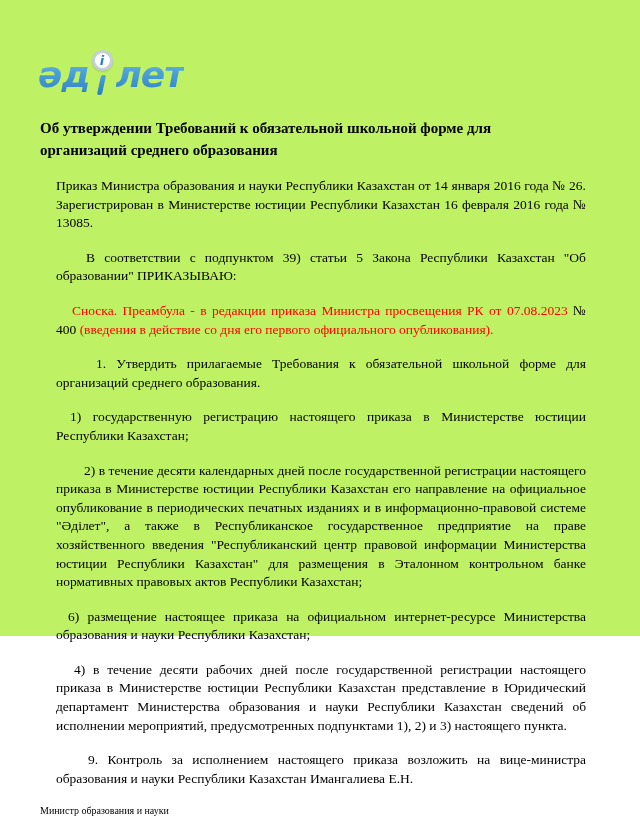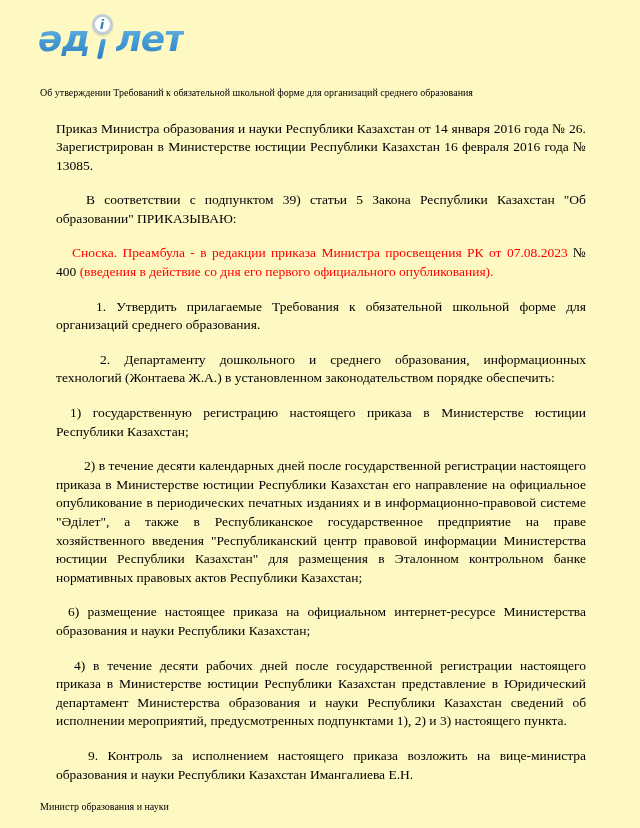--- a/index.html
+++ b/index.html
@@ -7,23 +7,23 @@
   body {
     width: 640px;
     height: 828px;
     font-family: "Liberation Serif", serif;
     color: #000000;
     overflow: hidden;
   }
   .page {
     position: relative;
     width: 640px;
-    height: 828px;
-    background: #fef9c3;
-    padding: 16px 38px 0 40px;
+    height: 636px;
+    background: #bef264;
+    padding: 52px 38px 0 40px;
   }
   
   .logo {
     display: flex;
     align-items: flex-start;
     height: 52px;
     margin-left: -2px;
     cursor: pointer;
   }
   .logo-text {
@@ -72,22 +72,22 @@
     left: 9px;
     width: 5px;
     height: 20px;
     background: linear-gradient(180deg, #4ba0d8, #2a7fc0);
     border-radius: 2px;
     transform: skewX(-12deg);
   }
   
   .doc-title {
     margin-top: 14px;
-    font-size: 10px;
-    font-weight: normal;
+    font-size: 15px;
+    font-weight: bold;
     line-height: 21.5px;
     text-align: left;
     max-width: 520px;
   }
   
   .doc-body {
     margin-top: 13px;
     font-size: 13.5px;
     line-height: 18.6px;
     text-align: justify;
@@ -130,21 +130,20 @@
     <span class="logo-text">лет</span>
   </div>
 
   <h1 class="doc-title">Об утверждении Требований к обязательной школьной форме для организаций среднего образования</h1>
 
   <div class="doc-body">
     <p class="ind-0">Приказ Министра образования и науки Республики Казахстан от 14 января 2016 года № 26. Зарегистрирован в Министерстве юстиции Республики Казахстан 16 февраля 2016 года № 13085.</p>
     <p class="ind-30">В соответствии с подпунктом 39) статьи 5 Закона Республики Казахстан "Об образовании" ПРИКАЗЫВАЮ:</p>
     <p class="ind-16"><span class="red">Сноска. Преамбула - в редакции приказа Министра просвещения РК от 07.08.2023 </span><span>№ 400 </span><span class="red">(введения в действие со дня его первого официального опубликования).</span></p>
     <p class="ind-40">1. Утвердить прилагаемые Требования к обязательной школьной форме для организаций среднего образования.</p>
-    <p class="ind-44">2. Департаменту дошкольного и среднего образования, информационных технологий (Жонтаева Ж.А.) в установленном законодательством порядке обеспечить:</p>
     <p class="ind-14">1) государственную регистрацию настоящего приказа в Министерстве юстиции Республики Казахстан;</p>
     <p class="ind-28">2) в течение десяти календарных дней после государственной регистрации настоящего приказа в Министерстве юстиции Республики Казахстан его направление на официальное опубликование в периодических печатных изданиях и в информационно-правовой системе "Әділет", а также в Республиканское государственное предприятие на праве хозяйственного введения "Республиканский центр правовой информации Министерства юстиции Республики Казахстан" для размещения в Эталонном контрольном банке нормативных правовых актов Республики Казахстан;</p>
     <p class="ind-12">6) размещение настоящее приказа на официальном интернет-ресурсе Министерства образования и науки Республики Казахстан;</p>
     <p class="ind-18">4) в течение десяти рабочих дней после государственной регистрации настоящего приказа в Министерстве юстиции Республики Казахстан представление в Юридический департамент Министерства образования и науки Республики Казахстан сведений об исполнении мероприятий, предусмотренных подпунктами 1), 2) и 3) настоящего пункта.</p>
     <p class="ind-32">9. Контроль за исполнением настоящего приказа возложить на вице-министра образования и науки Республики Казахстан Имангалиева Е.Н.</p>
   </div>
 
   <div class="signature">Министр образования и науки</div>
 
 </div>

